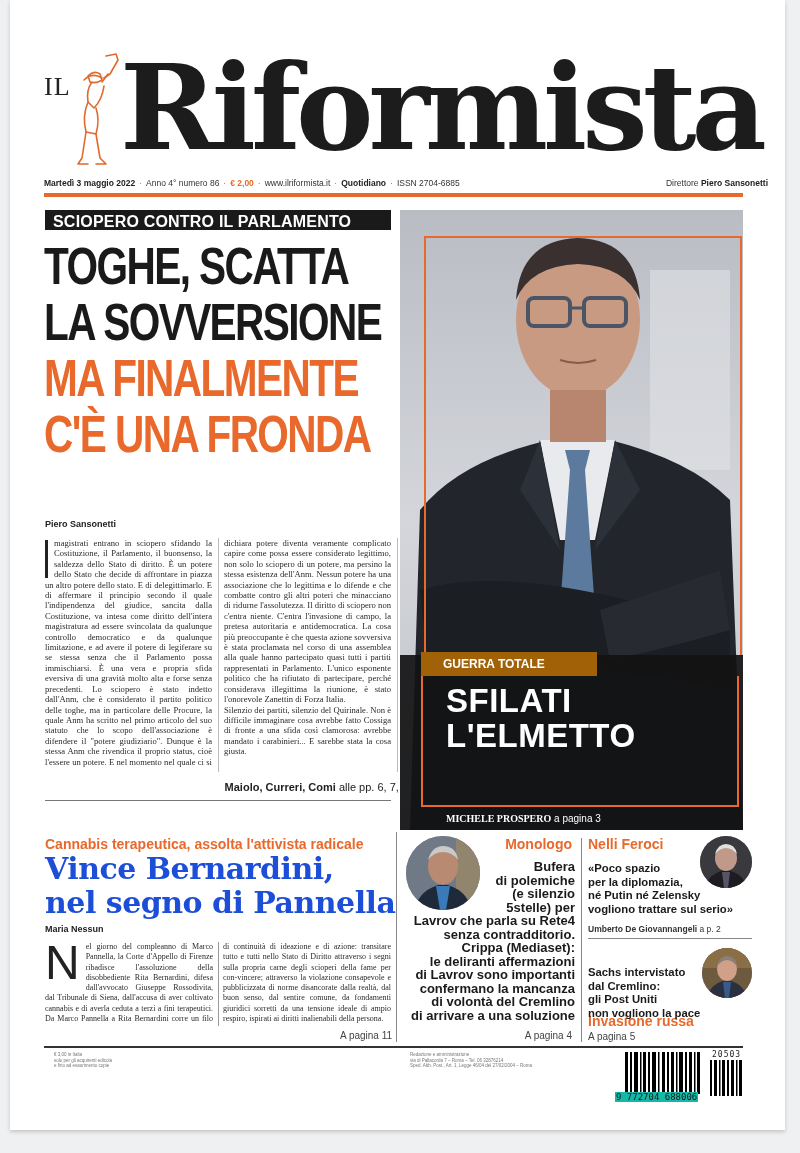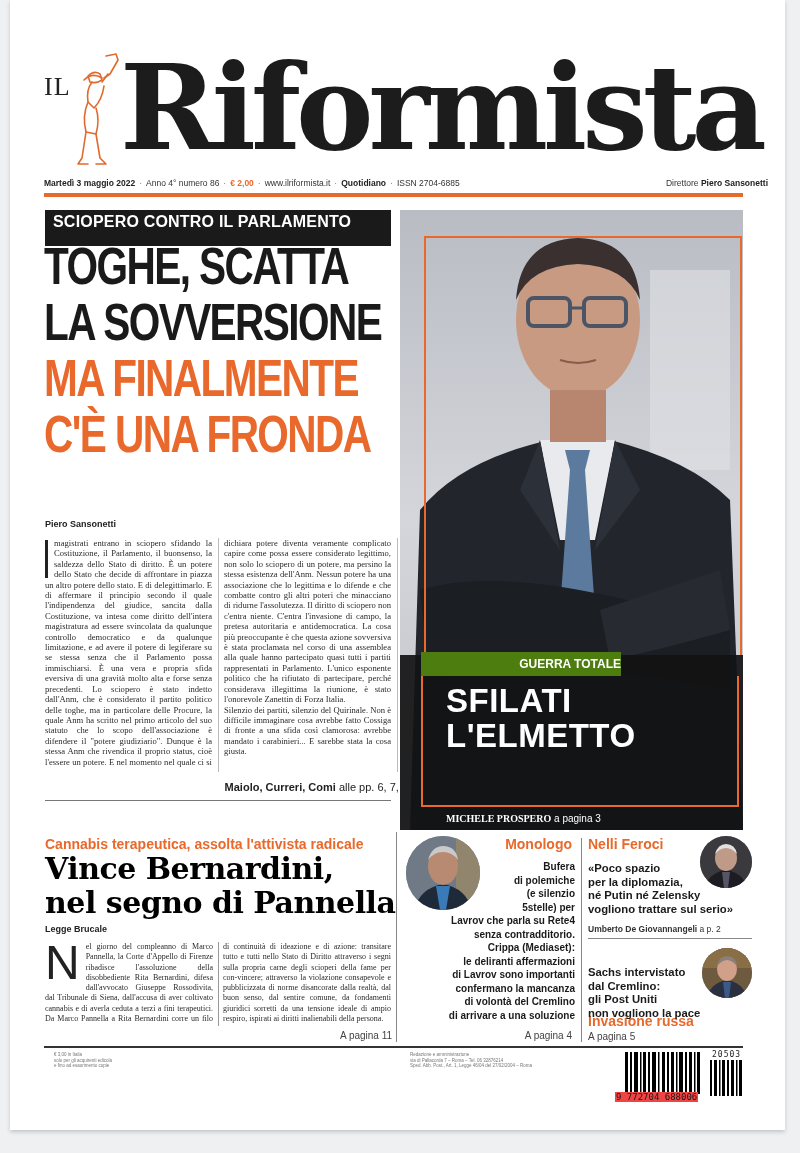--- a/index.html
+++ b/index.html
@@ -14,57 +14,57 @@
   .logo { left: 120px; top: 38px; font-family: "DejaVu Serif", "Liberation Serif", serif; font-weight: bold; font-size: 118px; letter-spacing: -5px; line-height: 140px; color: #1c1c1c; transform: scaleX(0.985); transform-origin: left top; }
   .dateline { left: 44px; top: 178px; font-size: 8.5px; color: #333; white-space: nowrap; }
   .dateline b { font-weight: bold; color: #222; }
   .dateline .price { color: #e86a2a; font-weight: bold; }
   .dateline .sep { margin: 0 4px; color: #777; }
   .director { right: 32px; top: 178px; font-size: 8.5px; color: #333; }
   .director b { color: #222; }
   .rule-orange { left: 44px; top: 193px; width: 699px; height: 4px; background: #e86a2a; }
 
   
-  .kicker { left: 45px; top: 210px; width: 346px; height: 36px; background: #1a1a1a; color: #fff; font-weight: bold; font-size: 16px; line-height: 24px; padding-left: 8px; letter-spacing: 0.2px; }
+  .kicker { left: 45px; top: 210px; width: 346px; height: 20px; background: #1a1a1a; color: #fff; font-weight: bold; font-size: 16px; line-height: 24px; padding-left: 8px; letter-spacing: 0.2px; }
   .headline { left: 44px; top: 238px; width: 350px; font-family: "Liberation Sans", sans-serif; font-weight: bold; font-size: 52px; line-height: 56px; letter-spacing: -2px; transform: scaleX(0.78); transform-origin: left top; width: 460px; }
   .headline .dark { color: #1a1a1a; display: block; }
   .headline .orange { color: #e8692b; display: block; }
   .byline { left: 45px; top: 519px; font-size: 9px; font-weight: bold; color: #222; }
   .cols { left: 45px; top: 538px; width: 346px; font-family: "Liberation Serif", serif; font-size: 8.6px; line-height: 10.4px; color: #2a2a2a; text-align: justify; column-count: 2; column-gap: 12px; column-rule: 1px solid #bbb; height: 234px; }
   .cols p { text-indent: 0; }
   .cols .first::before { content: ""; float: left; width: 3px; height: 38px; background: #222; margin: 2px 6px 0 0; }
   .refs { right: 392px; top: 781px; font-size: 11px; color: #222; text-align: right; width: 340px; }
   .refs b { font-weight: bold; }
   .rule-thin { height: 1px; background: #888; }
 
   
   .photo { left: 400px; top: 210px; width: 343px; height: 620px; overflow: hidden; background: #c9cbd0; }
   .photo svg { display: block; }
   .frame { left: 424px; top: 236px; width: 318px; height: 420px; border: 2px solid #e8692b; border-bottom: none; }
   .darkbox { left: 400px; top: 655px; width: 343px; height: 175px; background: rgba(18,18,20,0.92); }
-  .tag { left: 421px; top: 652px; width: 200px; height: 24px; background: #4d7c0f; color: #fff; font-weight: bold; font-size: 12px; line-height: 24px; padding-left: 22px; text-align: right; }
+  .tag { left: 421px; top: 652px; width: 176px; height: 24px; background: #a16207; color: #fff; font-weight: bold; font-size: 12px; line-height: 24px; padding-left: 22px; }
   .innerframe { left: 421px; top: 676px; width: 318px; height: 131px; border: 2px solid #e8692b; border-top: none; }
   .overlay-title { left: 446px; top: 683px; color: #fff; font-weight: bold; font-size: 33px; line-height: 35px; letter-spacing: 0.5px; }
   .overlay-byline { left: 446px; top: 813px; color: #fff; font-size: 10px; }
   .overlay-byline b { font-weight: bold; font-family: Liberation Serif, serif; }
 
   
   .sec-kicker { left: 45px; top: 836px; font-size: 14px; font-weight: bold; color: #e8692b; }
-  .sec-headline { left: 45px; top: 852px; font-family: "DejaVu Serif", serif; font-weight: bold; font-size: 30px; line-height: 34px; color: #000000; letter-spacing: -0.5px; }
+  .sec-headline { left: 45px; top: 852px; font-family: "DejaVu Serif", serif; font-weight: bold; font-size: 30px; line-height: 34px; color: #1d4ed8; letter-spacing: -0.5px; }
   .sec-byline { left: 45px; top: 924px; font-size: 9px; font-weight: bold; color: #222; }
   .sec-cols { left: 45px; top: 942px; width: 346px; font-family: "Liberation Serif", serif; font-size: 8px; line-height: 10.3px; color: #2a2a2a; text-align: justify; column-count: 2; column-gap: 10px; column-rule: 1px solid #999; height: 84px; }
   .dropcap { float: left; font-family: "Liberation Sans", sans-serif; font-size: 48px; line-height: 42px; margin: 0 6px 0 0; font-weight: normal; color: #222; }
   .sec-page { left: 340px; top: 1030px; font-size: 10px; color: #444; }
 
   .vsep { width: 1px; background: #888; }
 
   
   .avatar { border-radius: 50%; overflow: hidden; background: #888; }
   .mono-title { right: 228px; top: 836px; font-size: 14px; font-weight: bold; color: #e8692b; text-align: right; }
-  .mono-text { left: 405px; top: 860px; width: 170px; font-size: 10px; line-height: 13.5px; font-weight: bold; color: #1a1a1a; text-align: right; }
+  .mono-text { left: 405px; top: 860px; width: 170px; font-size: 13px; line-height: 13.5px; font-weight: bold; color: #1a1a1a; text-align: right; }
   .mono-page { right: 228px; top: 1030px; font-size: 10px; color: #444; }
 
   
   .rc-title { left: 588px; font-size: 14px; font-weight: bold; color: #e8692b; }
   .rc-text { left: 588px; font-size: 11.3px; line-height: 13.5px; font-weight: bold; color: #1a1a1a; }
   .rc-by { left: 588px; font-size: 8.5px; color: #333; }
   .rc-by b { font-weight: bold; }
 
   
   .foot-rule { left: 44px; top: 1046px; width: 699px; height: 2px; background: #333; }
@@ -166,21 +166,21 @@
 <div class="abs overlay-byline">
   <b>MICHELE PROSPERO</b>
   <span>a pagina 3</span>
 </div>
 
 <div class="abs sec-kicker">Cannabis terapeutica, assolta l'attivista radicale</div>
 <div class="abs sec-headline">
   <div>Vince Bernardini,</div>
   <div>nel segno di Pannella</div>
 </div>
-<div class="abs sec-byline">Legge Brucale</div>
+<div class="abs sec-byline">Maria Nessun</div>
 <div class="abs sec-cols">
   <span class="dropcap">N</span><span>el giorno del compleanno di Marco Pannella, la Corte d'Appello di Firenze ribadisce l'assoluzione della disobbediente Rita Bernardini, difesa dall'avvocato Giuseppe Rossodivita, dal Tribunale di Siena, dall'accusa di aver coltivato cannabis e di averla ceduta a terzi a fini terapeutici. Da Marco Pannella a Rita Bernardini corre un filo di continuità di ideazione e di azione: transitare tutto e tutti nello Stato di Diritto attraverso i segni sulla propria carne degli scioperi della fame per con-vincere; attraverso la violazione consapevole e pubblicizzata di norme disancorate dalla realtà, dal buon senso, dal sentire comune, da fondamenti giuridici sorretti da una tensione ideale di ampio respiro, ispirati ai diritti inalienabili della persona.</span>
 </div>
 <div class="abs sec-page">A pagina 11</div>
 
 <div class="abs vsep" style="left:396px; top:832px; height:210px;"></div>
 
 <div class="abs avatar" style="left:406px; top:836px; width:74px; height:74px;">
   <svg width="74" height="74" viewBox="0 0 74 74">
     <rect width="74" height="74" fill="#6f7a86"></rect>
@@ -285,15 +285,15 @@
       <rect x="95" y="10" width="2" height="36"></rect>
         <rect x="99" y="10" width="3" height="36"></rect>
         <rect x="104" y="10" width="1.5" height="36"></rect>
       <rect x="107" y="10" width="3" height="36"></rect>
         <rect x="112" y="10" width="2" height="36"></rect>
         <rect x="116" y="10" width="3" height="36"></rect>
       <rect x="121" y="10" width="1.5" height="36"></rect>
         <rect x="124" y="10" width="3" height="36"></rect>
     </g>
   </svg>
-  <div class="abs" style="left:0; top:42px; font-family:'DejaVu Sans Mono', monospace; font-size:9px; background:#ef4444; padding:0 1px;">9 772704 688006</div>
+  <div class="abs" style="left:0; top:42px; font-family:'DejaVu Sans Mono', monospace; font-size:9px; background:#14b8a6; padding:0 1px;">9 772704 688006</div>
   <div class="abs" style="left:97px; top:0; font-family:'DejaVu Sans Mono', monospace; font-size:8px; letter-spacing:1px;">20503</div>
 </div>
 
 </body></html>

